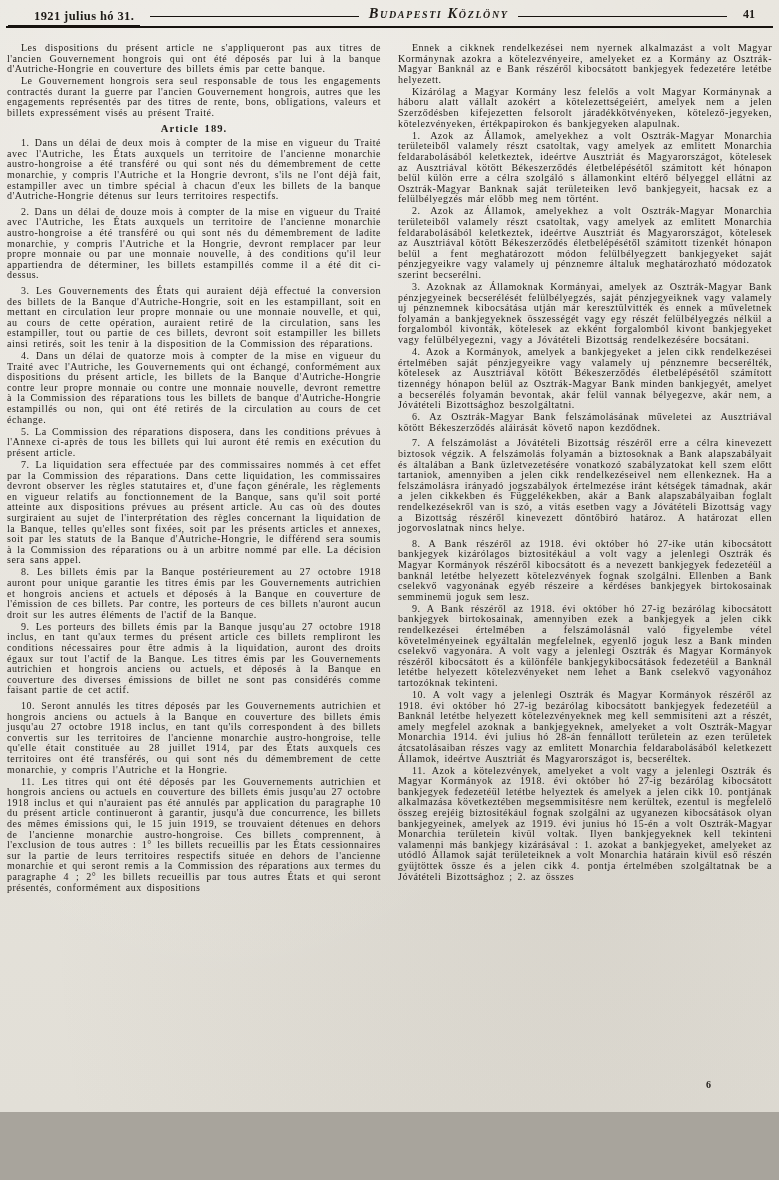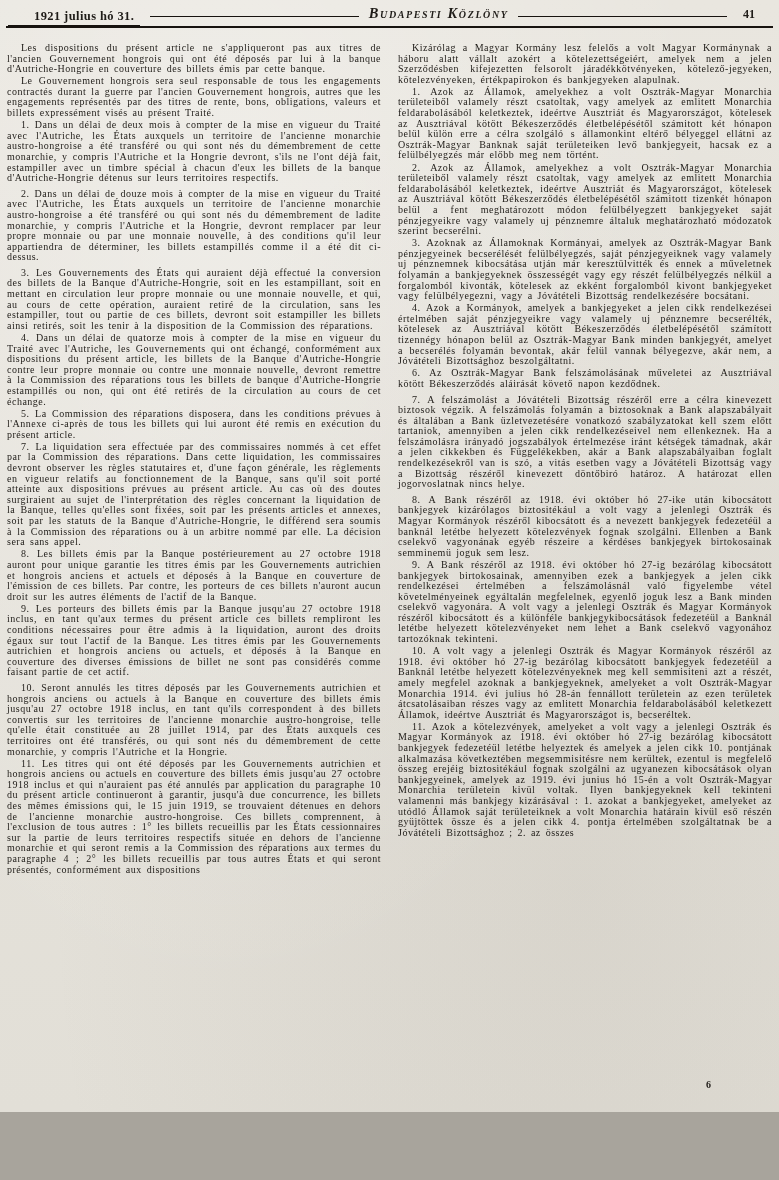--- a/index.html
+++ b/index.html
@@ -73,32 +73,34 @@
     <span class="m-seg"></span>
     <span class="m-title">Budapesti Közlöny</span>
     <span class="m-seg"></span>
     <span class="m-page">41</span>
   </header>
 
   <main class="cols">
     <section class="col" lang="fr">
         <p class="para">Les dispositions du présent article ne s'appliqueront pas aux titres de l'ancien Gouvernement hongrois qui ont été déposés par lui à la banque d'Autriche-Hongrie en couverture des billets émis par cette banque.</p>
         <p class="para">Le Gouvernement hongrois sera seul responsable de tous les engagements contractés durant la guerre par l'ancien Gouvernement hongrois, autres que les engagements représentés par des titres de rente, bons, obligations, valeurs et billets expressément visés au présent Traité.</p>
+        <h2 class="art-heading">Article 189.</h2>
         <p class="para">1. Dans un délai de deux mois à compter de la mise en vigueur du Traité avec l'Autriche, les États auxquels un territoire de l'ancienne monarchie austro-hongroise a été transféré ou qui sont nés du démembrement de cette monarchie, y compris l'Autriche et la Hongrie devront, s'ils ne l'ont déjà fait, estampiller avec un timbre spécial à chacun d'eux les billets de la banque d'Autriche-Hongrie détenus sur leurs territoires respectifs.</p>
         <p class="para gap">2. Dans un délai de douze mois à compter de la mise en vigueur du Traité avec l'Autriche, les États auxquels un territoire de l'ancienne monarchie austro-hongroise a été transféré ou qui sont nés du démembrement de ladite monarchie, y compris l'Autriche et la Hongrie, devront remplacer par leur propre monnaie ou par une monnaie nouvelle, à des conditions qu'il leur appartiendra de déterminer, les billets estampillés comme il a été dit ci-dessus.</p>
         <p class="para gap">3. Les Gouvernements des États qui auraient déjà effectué la conversion des billets de la Banque d'Autriche-Hongrie, soit en les estampillant, soit en mettant en circulation leur propre monnaie ou une monnaie nouvelle, et qui, au cours de cette opération, auraient retiré de la circulation, sans les estampiller, tout ou partie de ces billets, devront soit estampiller les billets ainsi retirés, soit les tenir à la disposition de la Commission des réparations.</p>
         <p class="para">4. Dans un délai de quatorze mois à compter de la mise en vigueur du Traité avec l'Autriche, les Gouvernements qui ont échangé, conformément aux dispositions du présent article, les billets de la Banque d'Autriche-Hongrie contre leur propre monnaie ou contre une monnaie nouvelle, devront remettre à la Commission des réparations tous les billets de banque d'Autriche-Hongrie estampillés ou non, qui ont été retirés de la circulation au cours de cet échange.</p>
         <p class="para">5. La Commission des réparations disposera, dans les conditions prévues à l'Annexe ci-après de tous les billets qui lui auront été remis en exécution du présent article.</p>
         <p class="para">7. La liquidation sera effectuée par des commissaires nommés à cet effet par la Commission des réparations. Dans cette liquidation, les commissaires devront observer les règles statutaires et, d'une façon générale, les règlements en vigueur relatifs au fonctionnement de la Banque, sans qu'il soit porté atteinte aux dispositions prévues au présent article. Au cas où des doutes surgiraient au sujet de l'interprétation des règles concernant la liquidation de la Banque, telles qu'elles sont fixées, soit par les présents articles et annexes, soit par les statuts de la Banque d'Autriche-Hongrie, le différend sera soumis à la Commission des réparations ou à un arbitre nommé par elle. La décision sera sans appel.</p>
         <p class="para">8. Les billets émis par la Banque postérieurement au 27 octobre 1918 auront pour unique garantie les titres émis par les Gouvernements autrichien et hongrois anciens et actuels et déposés à la Banque en couverture de l'émission de ces billets. Par contre, les porteurs de ces billets n'auront aucun droit sur les autres éléments de l'actif de la Banque.</p>
         <p class="para">9. Les porteurs des billets émis par la Banque jusqu'au 27 octobre 1918 inclus, en tant qu'aux termes du présent article ces billets rempliront les conditions nécessaires pour être admis à la liquidation, auront des droits égaux sur tout l'actif de la Banque. Les titres émis par les Gouvernements autrichien et hongrois anciens ou actuels, et déposés à la Banque en couverture des diverses émissions de billet ne sont pas considérés comme faisant partie de cet actif.</p>
         <p class="para gap">10. Seront annulés les titres déposés par les Gouvernements autrichien et hongrois anciens ou actuels à la Banque en couverture des billets émis jusqu'au 27 octobre 1918 inclus, en tant qu'ils correspondent à des billets convertis sur les territoires de l'ancienne monarchie austro-hongroise, telle qu'elle était constituée au 28 juillet 1914, par des États auxquels ces territoires ont été transférés, ou qui sont nés du démembrement de cette monarchie, y compris l'Autriche et la Hongrie.</p>
         <p class="para">11. Les titres qui ont été déposés par les Gouvernements autrichien et hongrois anciens ou actuels en couverture des billets émis jusqu'au 27 octobre 1918 inclus et qui n'auraient pas été annulés par application du paragraphe 10 du présent article continueront à garantir, jusqu'à due concurrence, les billets des mêmes émissions qui, le 15 juin 1919, se trouvaient détenues en dehors de l'ancienne monarchie austro-hongroise. Ces billets comprennent, à l'exclusion de tous autres : 1° les billets recueillis par les États cessionnaires sur la partie de leurs territoires respectifs située en dehors de l'ancienne monarchie et qui seront remis a la Commission des réparations aux termes du paragraphe 4 ; 2° les billets recueillis par tous autres États et qui seront présentés, conformément aux dispositions</p>
       </section>
     <section class="col" lang="hu">
+        <p class="para">Ennek a cikknek rendelkezései nem nyernek alkalmazást a volt Magyar Kormánynak azokra a kötelezvényeire, amelyeket ez a Kormány az Osztrák-Magyar Banknál az e Bank részéről kibocsátott bankjegyek fedezetére letétbe helyezett.</p>
         <p class="para">Kizárólag a Magyar Kormány lesz felelős a volt Magyar Kormánynak a háboru alatt vállalt azokért a kötelezettségeiért, amelyek nem a jelen Szerződésben kifejezetten felsorolt járadékkötvényeken, kötelező-jegyeken, kötelezvényeken, értékpapirokon és bankjegyeken alapulnak.</p>
         <p class="para">1. Azok az Államok, amelyekhez a volt Osztrák-Magyar Monarchia területeiből valamely részt csatoltak, vagy amelyek az emlitett Monarchia feldarabolásából keletkeztek, ideértve Ausztriát és Magyarországot, kötelesek az Ausztriával kötött Békeszerződés életbelépésétől számitott két hónapon belül külön erre a célra szolgáló s államonkint eltérő bélyeggel ellátni az Osztrák-Magyar Banknak saját területeiken levő bankjegyeit, hacsak ez a felülbélyegzés már előbb meg nem történt.</p>
         <p class="para">2. Azok az Államok, amelyekhez a volt Osztrák-Magyar Monarchia területeiből valamely részt csatoltak, vagy amelyek az emlitett Monarchia feldarabolásából keletkeztek, ideértve Ausztriát és Magyarországot, kötelesek az Ausztriával kötött Békeszerződés életbelépésétől számitott tizenkét hónapon belül a fent meghatározott módon felülbélyegzett bankjegyeket saját pénzjegyeikre vagy valamely uj pénznemre általuk meghatározható módozatok szerint becserélni.</p>
         <p class="para">3. Azoknak az Államoknak Kormányai, amelyek az Osztrák-Magyar Bank pénzjegyeinek becserélését felülbélyegzés, saját pénzjegyeiknek vagy valamely uj pénznemnek kibocsátása utján már keresztülvitték és ennek a műveletnek folyamán a bankjegyeknek összességét vagy egy részét felülbélyegzés nélkül a forgalomból kivonták, kötelesek az ekként forgalomból kivont bankjegyeket vagy felülbélyegezni, vagy a Jóvátételi Bizottság rendelkezésére bocsátani.</p>
         <p class="para">4. Azok a Kormányok, amelyek a bankjegyeket a jelen cikk rendelkezései értelmében saját pénzjegyeikre vagy valamely uj pénznemre becserélték, kötelesek az Ausztriával kötött Békeszerződés életbelépésétől számított tizennégy hónapon belül az Osztrák-Magyar Bank minden bankjegyét, amelyet a becserélés folyamán bevontak, akár felül vannak bélyegezve, akár nem, a Jóvátételi Bizottsághoz beszolgáltatni.</p>
         <p class="para">6. Az Osztrák-Magyar Bank felszámolásának műveletei az Ausztriával kötött Békeszerződés aláirását követő napon kezdődnek.</p>
         <p class="para gap">7. A felszámolást a Jóvátételi Bizottság részéről erre a célra kinevezett biztosok végzik. A felszámolás folyamán a biztosoknak a Bank alapszabályait és általában a Bank üzletvezetésére vonatkozó szabályzatokat kell szem előtt tartaniok, amennyiben a jelen cikk rendelkezéseivel nem ellenkeznek. Ha a felszámolásra irányadó jogszabályok értelmezése iránt kétségek támadnak, akár a jelen cikkekben és Függelékekben, akár a Bank alapszabályaiban foglalt rendelkezésekről van is szó, a vitás esetben vagy a Jóvátételi Bizottság vagy a Bizottság részéről kinevezett döntőbiró határoz. A határozat ellen jogorvoslatnak nincs helye.</p>
         <p class="para gap">8. A Bank részéről az 1918. évi október hó 27-ike után kibocsátott bankjegyek kizárólagos biztositékául a volt vagy a jelenlegi Osztrák és Magyar Kormányok részéről kibocsátott és a nevezett bankjegyek fedezetéül a banknál letétbe helyezett kötelezvények fognak szolgálni. Ellenben a Bank cselekvő vagyonának egyéb részeire a kérdéses bankjegyek birtokosainak semminemü joguk sem lesz.</p>
         <p class="para">9. A Bank részéről az 1918. évi október hó 27-ig bezárólag kibocsátott bankjegyek birtokosainak, amennyiben ezek a bankjegyek a jelen cikk rendelkezései értelmében a felszámolásnál való figyelembe vétel követelményeinek egyáltalán megfelelnek, egyenlő joguk lesz a Bank minden cselekvő vagyonára. A volt vagy a jelenlegi Osztrák és Magyar Kormányok részéről kibocsátott és a különféle bankjegykibocsátások fedezetéül a Banknál letétbe helyezett kötelezvényeket nem lehet a Bank cselekvő vagyonához tartozóknak tekinteni.</p>
         <p class="para">10. A volt vagy a jelenlegi Osztrák és Magyar Kormányok részéről az 1918. évi október hó 27-ig bezárólag kibocsátott bankjegyek fedezetéül a Banknál letétbe helyezett kötelezvényeknek meg kell semmisiteni azt a részét, amely megfelel azoknak a bankjegyeknek, amelyeket a volt Osztrák-Magyar Monarchia 1914. évi julius hó 28-án fennállott területein az ezen területek átcsatolásaiban részes vagy az emlitett Monarchia feldarabolásából keletkezett Államok, ideértve Ausztriát és Magyarországot is, becseréltek.</p>

